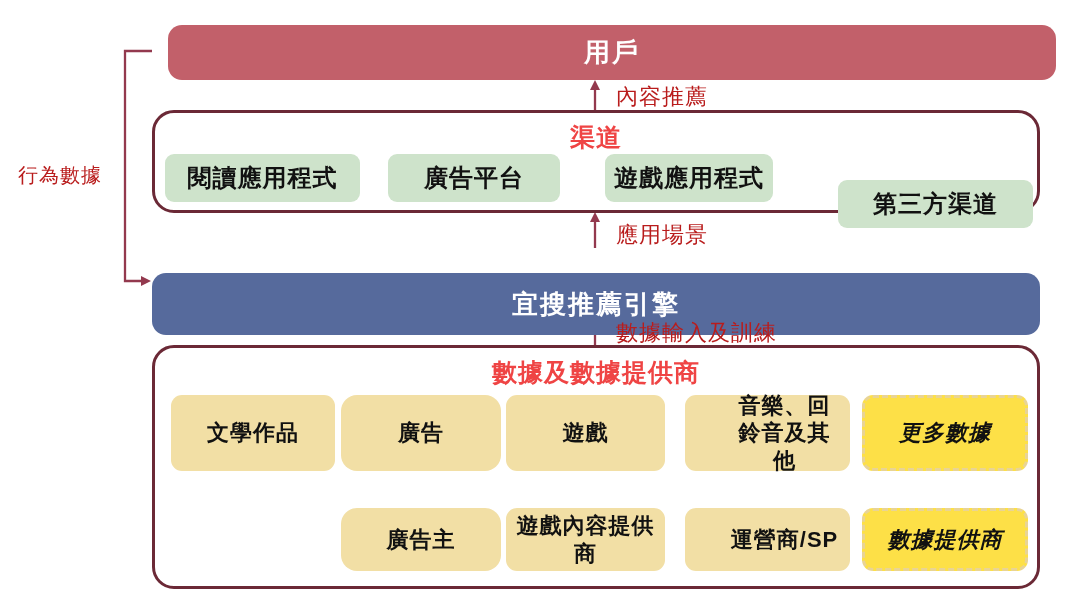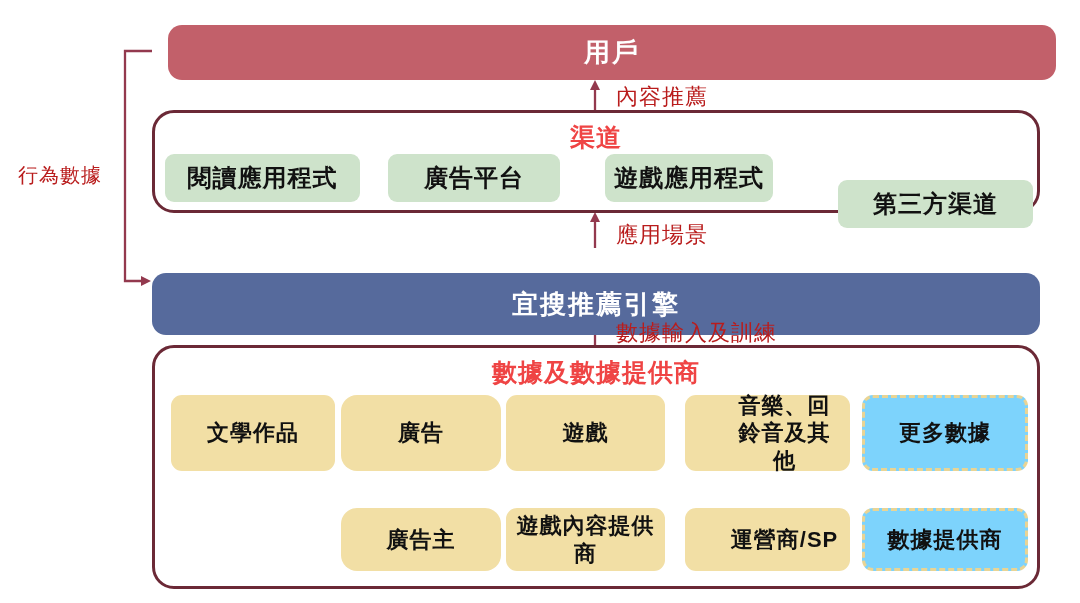--- a/index.html
+++ b/index.html
@@ -93,22 +93,23 @@
     text-align: center;
     font-size: 22px;
     font-weight: bold;
     color: #111111;
     letter-spacing: 1px;
     line-height: 1.25;
     padding: 0 10px;
     box-sizing: border-box;
   }
   .yellow-box.dashed {
-    background: #7dd3fc;
+    background: #fde047;
     border: 3px dashed #e9d494;
+    font-style: italic;
   }
   .r1 { top: 47px;  height: 76px; }
   .r2 { top: 160px; height: 63px; }
   .c1 { left: 16px;  width: 164px; }
   .c2 { left: 186px; width: 160px; border-radius: 16px; }
   .c3 { left: 351px; width: 159px; }
   .c4 { left: 530px; width: 165px; padding-left: 44px; }
   .c5 { left: 707px; width: 166px; }
 
   .edge-label {

